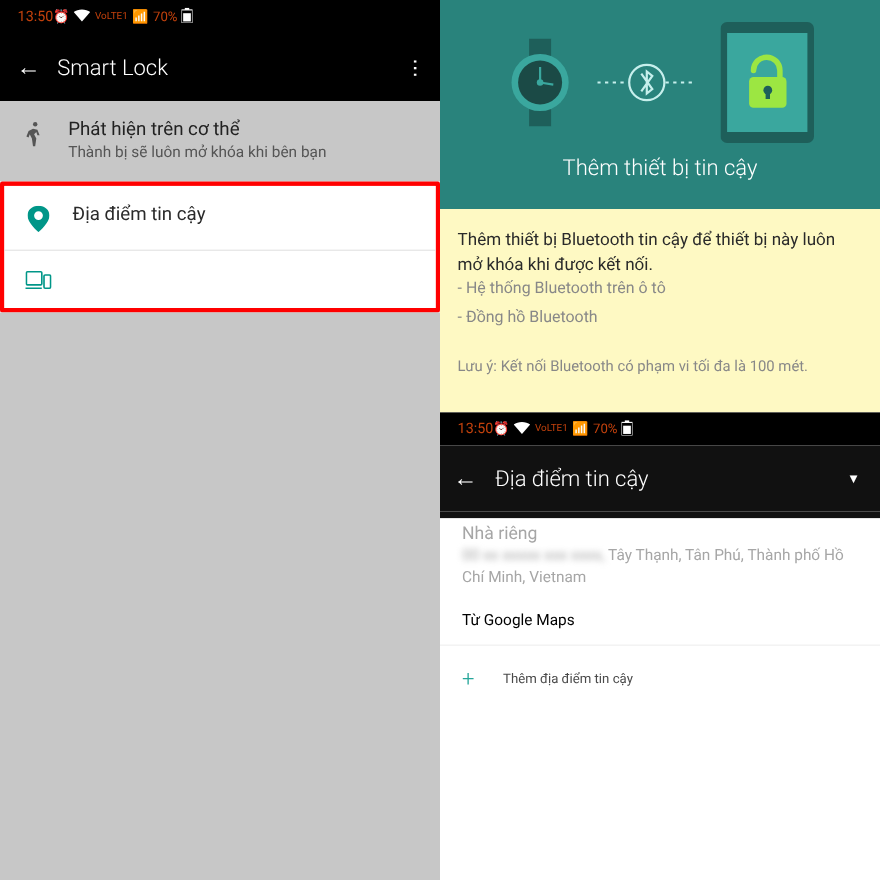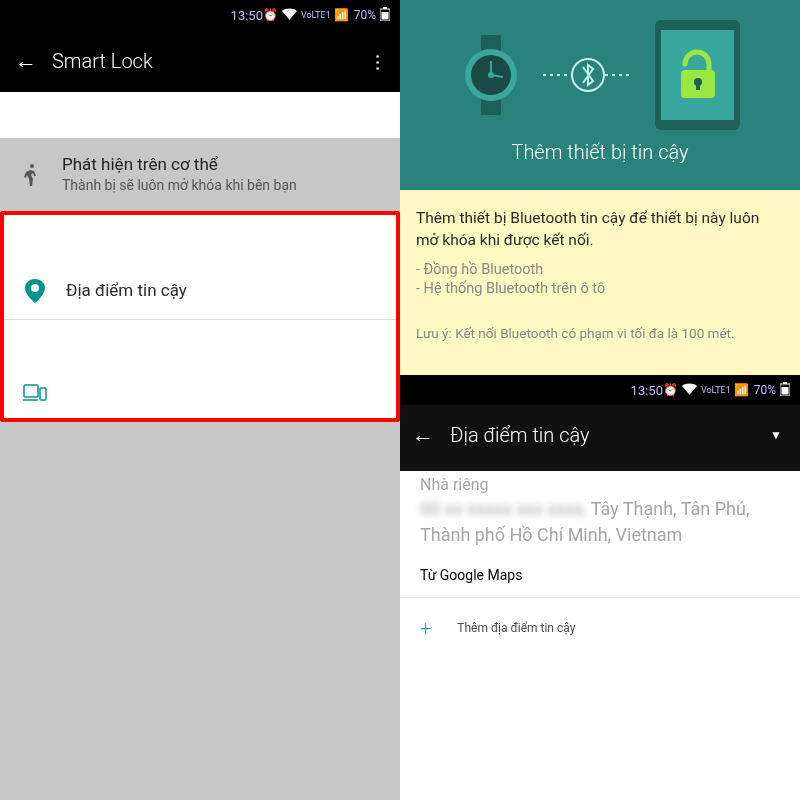--- a/index.html
+++ b/index.html
@@ -2,30 +2,30 @@
 <html><head>
 <meta charset="utf-8">
 <style>
   * { margin: 0; padding: 0; box-sizing: border-box; font-family: -apple-system, BlinkMacSystemFont, "Segoe UI", Roboto, Arial, sans-serif; }
   body { width: 800px; height: 800px; background: #000; overflow: hidden; }
   .grid { display: grid; grid-template-columns: 400px 400px; height: 800px; }
   .left { background: #fff; display: flex; flex-direction: column; }
   .right { display: flex; flex-direction: column; }
 
   
-  .statusbar { height: 30px; background: #000; color: #c4b5fd; display: flex; align-items: center; justify-content: flex-end; padding: 0 10px; font-size: 13px; font-weight: 400; }
+  .statusbar { height: 30px; background: #000; color: #c2410c; display: flex; align-items: center; justify-content: flex-start; padding: 0 10px; font-size: 13px; font-weight: 400; }
   .statusbar .icons { display: flex; gap: 4px; align-items: center; font-size: 12px; }
   .statusbar .time { padding-left: 6px; }
 
   
   .appbar { height: 62px; background: #000; color: #fff; display: flex; align-items: center; padding: 0 10px; }
   .back { width: 32px; height: 32px; display: flex; align-items: center; justify-content: center; font-size: 22px; }
   .title { font-size: 20px; font-weight: 300; flex: 1; padding-left: 10px; }
   .menu { width: 24px; text-align: center; font-size: 18px; letter-spacing: -2px; transform: rotate(90deg); }
-  .item { display: flex; align-items: center; gap: 16px; padding: 16px 16px; margin-top: 46px; }
+  .item { display: flex; align-items: flex-start; gap: 16px; padding: 16px 16px; }
   .item.white { background: #fff; }
   .item.bordered { border-bottom: 1px solid #ddd; }
   .item .icon { width: 30px; display: flex; align-items: center; justify-content: center; padding-top: 2px; }
   .item .icon svg { display: block; }
   .item .txt { flex: 1; }
   .item .ttl { font-size: 17px; color: #2a2a2a; font-weight: 400; }
   .item .sub { font-size: 14px; color: #7a7a7a; margin-top: 2px; line-height: 1.35; }
   .item.gray { background: #c7c7c7; }
   .item.gray .ttl { color: #222; }
   .item.gray .sub { color: #555; }
@@ -46,21 +46,21 @@
 
   
   .panel-bot { background: #fff; flex: 1; }
   .panel-bot .statusbar { background: #000; }
   .appbar2 { height: 60px; background: #111; color: #fff; display: flex; align-items: center; padding: 0 12px; }
   .appbar2 .title2 { font-size: 20px; font-weight: 300; flex: 1; padding-left: 16px; }
   .appbar2 .caret { font-size: 12px; padding-right: 6px; }
 
   .place { padding: 0 20px 14px; }
   .place .home-lbl { font-size: 16px; color: #a6a6a6; margin-top: 4px; }
-  .place .addr { font-size: 18px; color: #a6a6a6; margin-top: 2px; line-height: 1.4; }
+  .place .addr { font-size: 14px; color: #a6a6a6; margin-top: 2px; line-height: 1.4; }
   .place .addr .blur { filter: blur(3px); }
   .place .from { font-size: 14px; color: #000000; margin-top: 20px; }
 
   .addrow { display: flex; align-items: center; gap: 26px; padding: 18px 20px; border-top: 1px solid #eee; }
   .addrow .plus { color: #26a69a; font-size: 20px; font-weight: 300; }
   .addrow .lbl { font-size: 12px; color: #4a4a4a; }
 
   .divider-gap { background: #111; height: 6px; }
 
   .gray-rest { background: #c7c7c7; flex: 1; }
@@ -166,22 +166,22 @@
             <path d="M30 44 a12 12 0 0 1 24 0 v6" fill="none" stroke="#9ce642" stroke-width="5" stroke-linecap="round"></path>
             <rect x="26" y="50" width="34" height="28" rx="4" fill="#9ce642"></rect>
             <circle cx="43" cy="62" r="4" fill="#1e5f5a"></circle>
             <rect x="41" y="62" width="4" height="8" fill="#1e5f5a"></rect>
           </svg>
         </div>
         <h2>Thêm thiết bị tin cậy</h2>
       </div>
       <div class="body-txt">
         <div class="main">Thêm thiết bị Bluetooth tin cậy để thiết bị này luôn mở khóa khi được kết nối.</div>
+        <div class="eg-line" style="margin-top:2px">- Hệ thống Bluetooth trên ô tô</div>
         <div class="eg-line">- Đồng hồ Bluetooth</div>
-        <div class="eg-line" style="margin-top:2px">- Hệ thống Bluetooth trên ô tô</div>
         <div class="note">Lưu ý: Kết nối Bluetooth có phạm vi tối đa là 100 mét.</div>
       </div>
     </div>
 
     <div class="panel-bot">
       <div class="statusbar">
         <span class="time">13:50</span>
         <span class="icons">
           <span>⏰</span>
           <span><svg width="15" height="12" viewBox="0 0 24 18">

